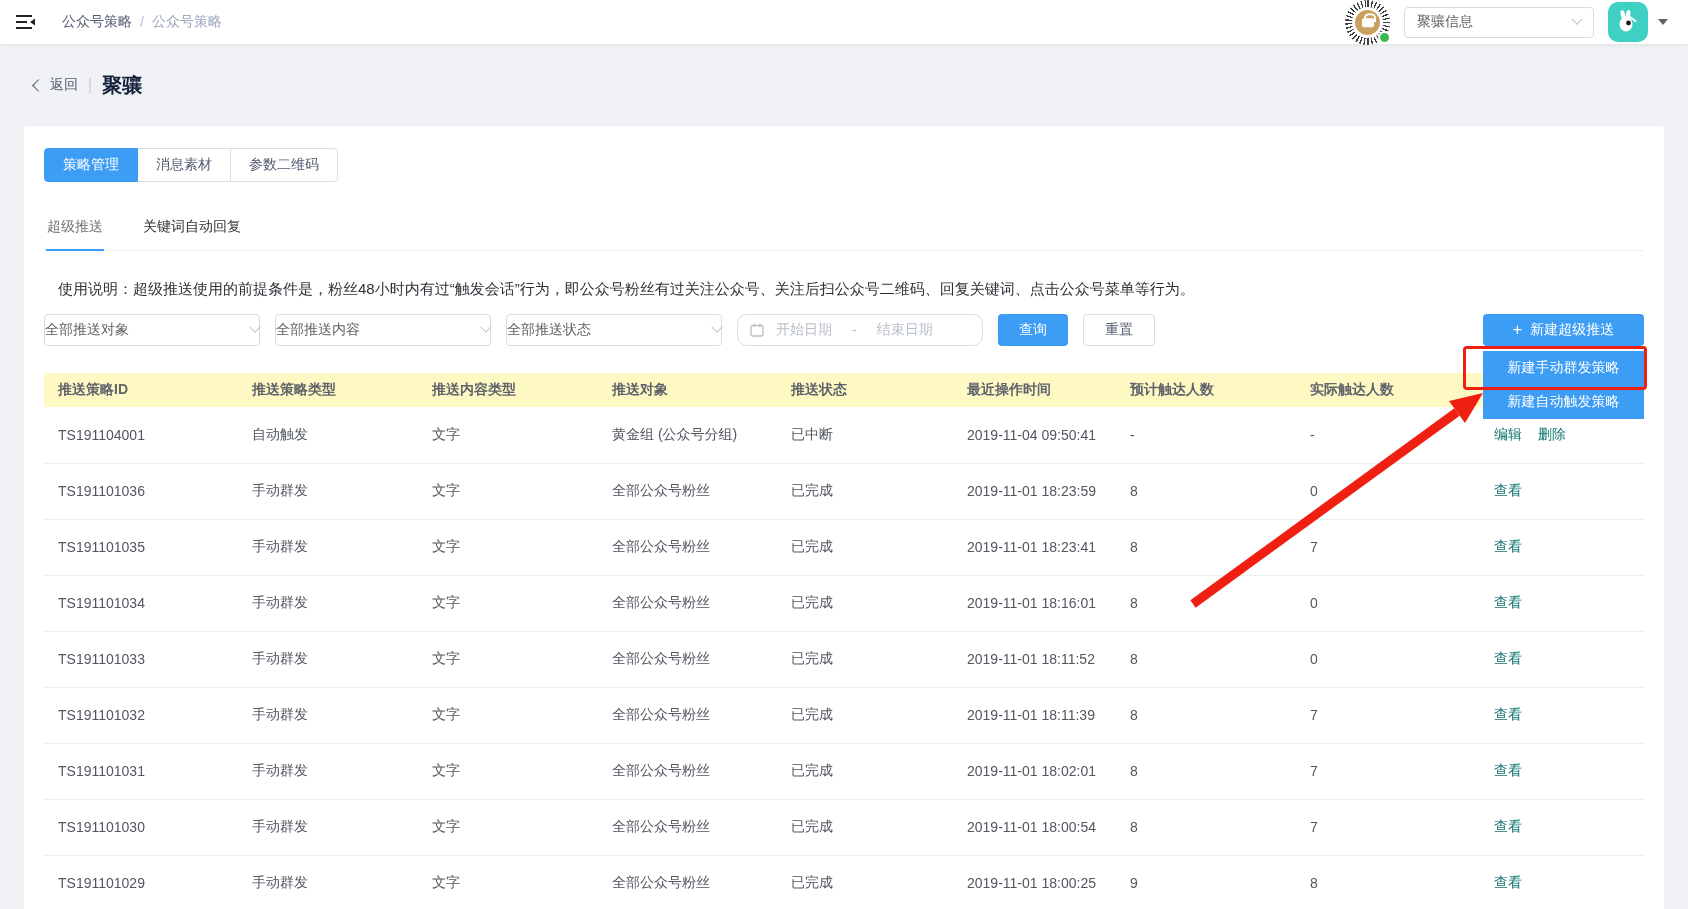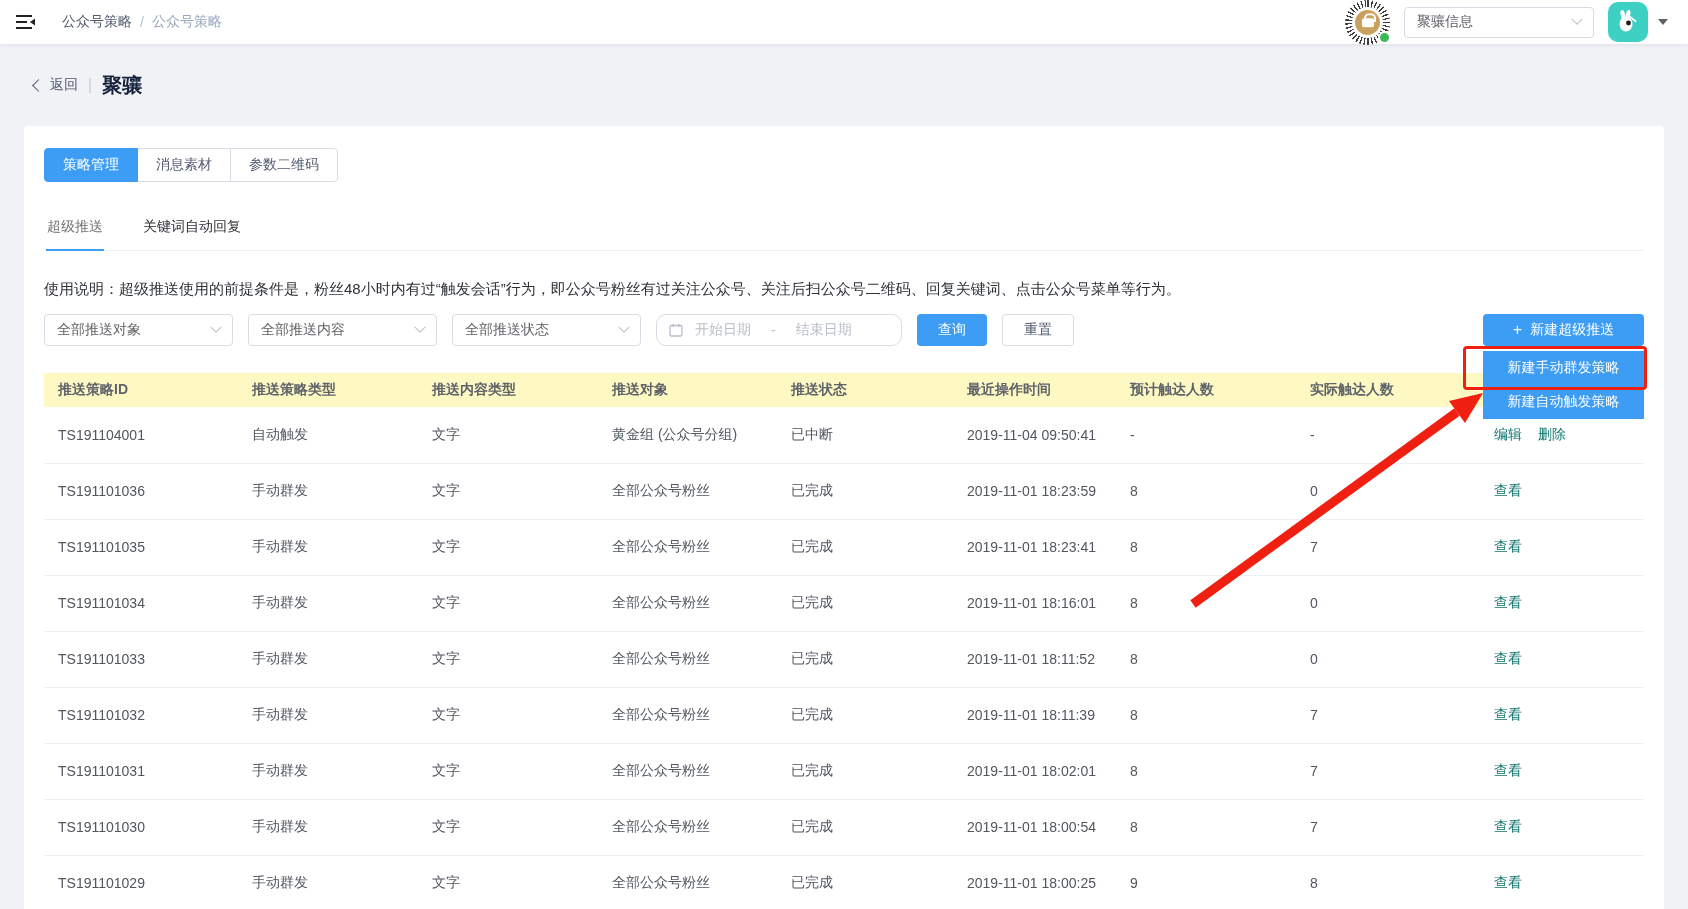--- a/index.html
+++ b/index.html
@@ -86,33 +86,33 @@
   .bg-btn:last-child  { border-radius: 0 4px 4px 0; }
   .bg-btn.active { background: #3d9df5; border-color: #3d9df5; color: #fff; position: relative; z-index: 1; }
   
   .subtabs { display: flex; gap: 38px; margin-top: 26px; border-bottom: 1px solid #ebeef5; padding: 0 2px; }
   .subtab {
     font-size: 14px; color: #2f3135; padding: 10px 1px 13px; cursor: pointer;
     border-bottom: 2px solid transparent; margin-bottom: -1px;
   }
   .subtab.active { color: #737373; border-bottom-color: #3d9df5; }
   
-  .notice { margin-top: 28px; font-size: 15px; color: #2e3238; line-height: 20px; }
+  .notice { margin-top: 28px; font-size: 15px; color: #2e3238; line-height: 20px; margin-left: 14px; }
   
   .filter-row { display: flex; align-items: center; margin-top: 15px; gap: 15px; position: relative; z-index: 30; }
   .f-input {
     width: 200px; height: 32px; border: 1px solid #d8dce4; border-radius: 4px;
     padding: 0 12px; font-size: 14px; color: #606266; outline: none;
     font-family: "Liberation Sans", "DejaVu Sans", sans-serif;
   }
   .f-input::placeholder { color: #b8bec9; }
   .f-select {
-    width: 189px; height: 32px; border: 1px solid #d8dce4; border-radius: 4px;
+    width: 216px; height: 32px; border: 1px solid #d8dce4; border-radius: 4px;
     display: flex; align-items: center; justify-content: space-between;
-    padding: 0 12px; font-size: 14px; color: #606266; cursor: pointer; background:#fff;
+    padding: 0 0; font-size: 14px; color: #606266; cursor: pointer; background:#fff;
   }
   .f-date {
     width: 246px; height: 32px; border: 1px solid #d8dce4; border-radius: 10px;
     display: flex; align-items: center; gap: 12px;
     padding: 0 12px; font-size: 14px; color: #b8bec9; cursor: pointer; background:#fff;
   }
   .f-date .sep { color: #b8bec9; margin: 0 8px; }
   .btn {
     height: 32px; padding: 0 21px; border-radius: 4px; font-size: 14px; cursor: pointer;
     display: flex; align-items: center; justify-content: center; border: none;

